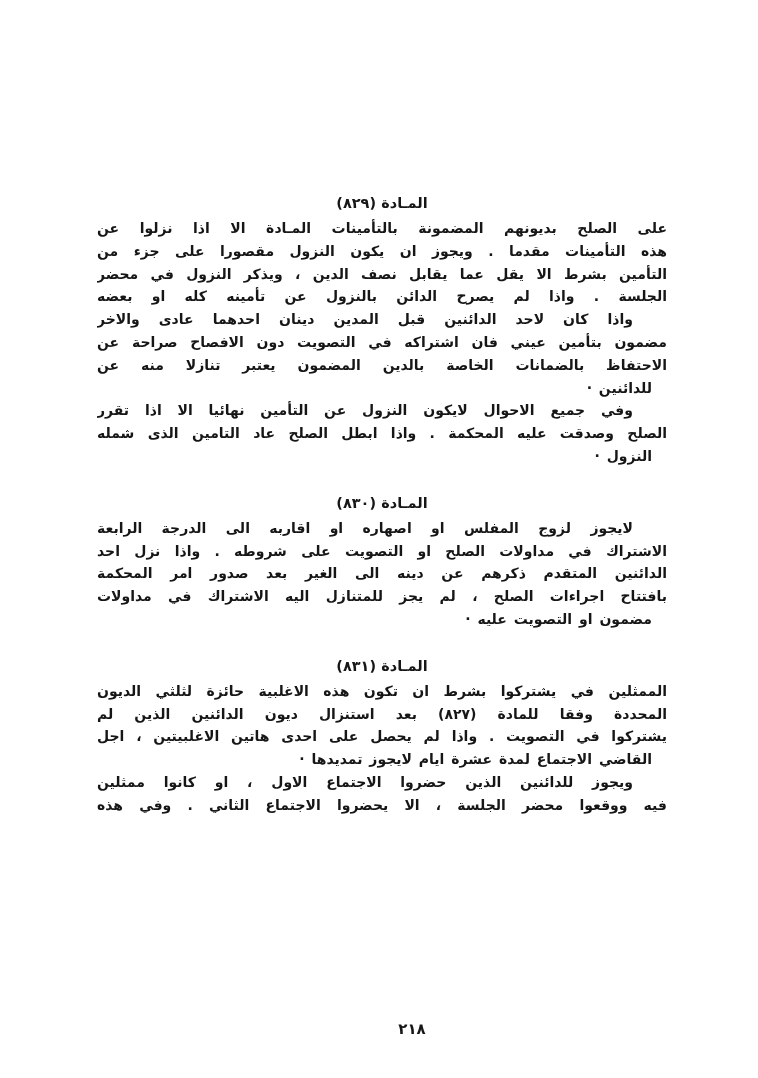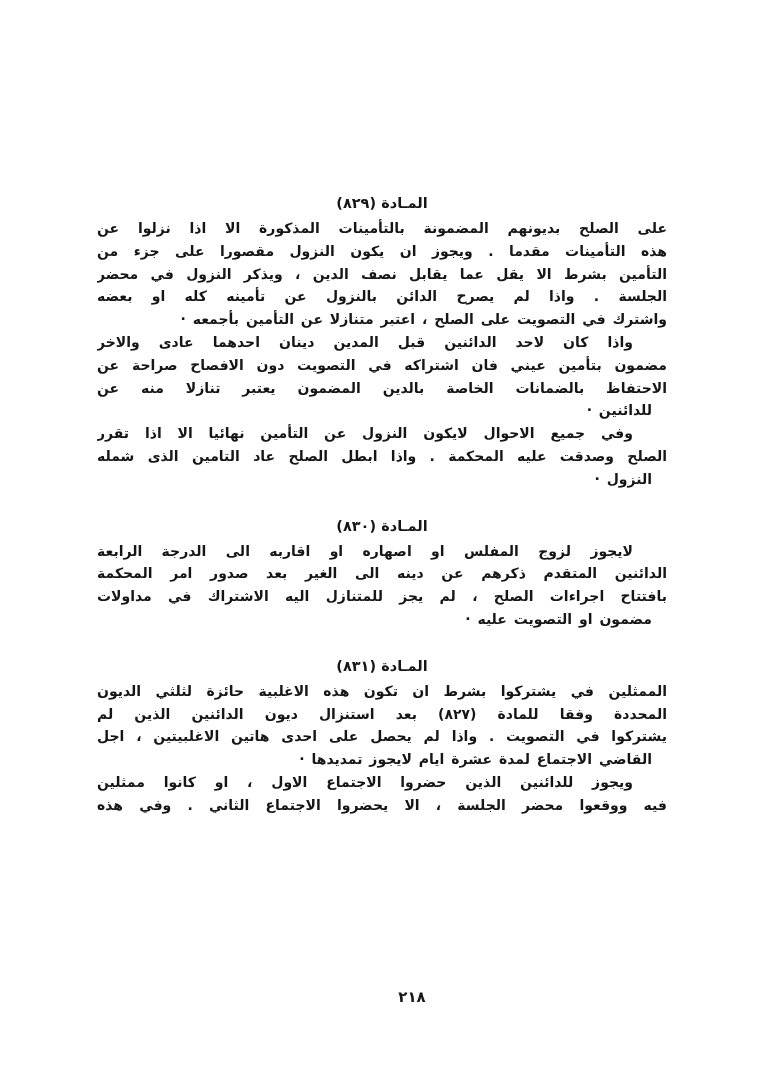--- a/index.html
+++ b/index.html
@@ -63,64 +63,64 @@
   .ln-last {
     text-align: right;
     text-align-last: right;
     word-spacing: 2px;
   }
   .ln-short {
     text-indent: 15px;
   }
   .page-number {
     position: absolute;
-    top: 988px;
+    top: 1020px;
     left: 377px;
     width: 70px;
     text-align: center;
     direction: rtl;
     color: #161616;
     font-weight: bold;
     font-size: 15px;
     letter-spacing: 2px;
   }
 </style>
 </head>
 <body>
 
 <div class="page">
 
   <main class="content">
 
     <section class="article">
       <h2 class="heading">المـادة (٨٢٩)</h2>
       <div class="para">
-        <span class="ln">على الصلح بديونهم المضمونة بالتأمينات المذكورة الا اذا نزلوا عن</span>
+        <span class="ln">على الصلح بديونهم المضمونة بالتأمينات المـادة الا اذا نزلوا عن</span>
         <span class="ln">هذه التأمينات مقدما . ويجوز ان يكون النزول مقصورا على جزء من</span>
         <span class="ln">التأمين بشرط الا يقل عما يقابل نصف الدين ، ويذكر النزول في محضر</span>
         <span class="ln">الجلسة . واذا لم يصرح الدائن بالنزول عن تأمينه كله او بعضه</span>
-        <span class="ln ln-last">واشترك في التصويت على الصلح ، اعتبر متنازلا عن التأمين بأجمعه ·</span>
       </div>
       <div class="para">
         <span class="ln ln-first">واذا كان لاحد الدائنين قبل المدين دينان احدهما عادى والاخر</span>
         <span class="ln">مضمون بتأمين عيني فان اشتراكه في التصويت دون الافصاح صراحة عن</span>
         <span class="ln">الاحتفاظ بالضمانات الخاصة بالدين المضمون يعتبر تنازلا منه عن</span>
         <span class="ln ln-last ln-short">للدائنين ·</span>
       </div>
       <div class="para">
         <span class="ln ln-first">وفي جميع الاحوال لايكون النزول عن التأمين نهائيا الا اذا تقرر</span>
         <span class="ln">الصلح وصدقت عليه المحكمة . واذا ابطل الصلح عاد التامين الذى شمله</span>
         <span class="ln ln-last ln-short">النزول ·</span>
       </div>
     </section>
 
     <section class="article">
       <h2 class="heading">المـادة (٨٣٠)</h2>
       <div class="para">
         <span class="ln ln-first">لايجوز لزوج المفلس او اصهاره او اقاربه الى الدرجة الرابعة</span>
+        <span class="ln">الاشتراك في مداولات الصلح او التصويت على شروطه . واذا نزل احد</span>
         <span class="ln">الدائنين المتقدم ذكرهم عن دينه الى الغير بعد صدور امر المحكمة</span>
         <span class="ln">بافتتاح اجراءات الصلح ، لم يجز للمتنازل اليه الاشتراك في مداولات</span>
         <span class="ln ln-last ln-short">مضمون او التصويت عليه ·</span>
       </div>
     </section>
 
     <section class="article">
       <h2 class="heading">المـادة (٨٣١)</h2>
       <div class="para">
         <span class="ln">الممثلين في يشتركوا بشرط ان تكون هذه الاغلبية حائزة لثلثي الديون</span>

